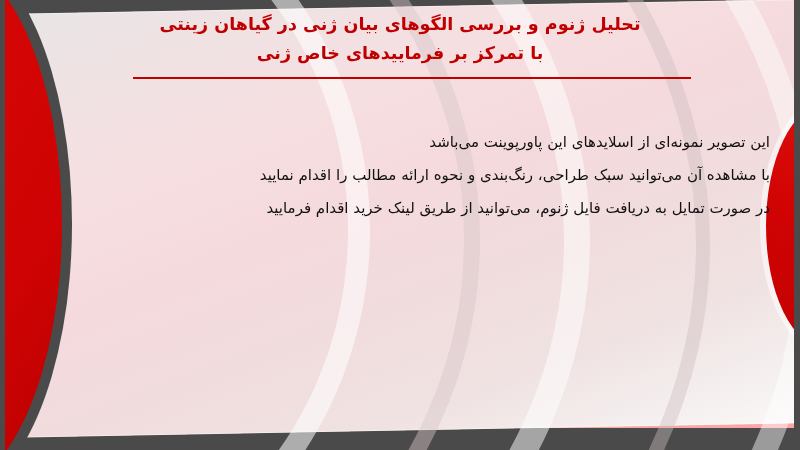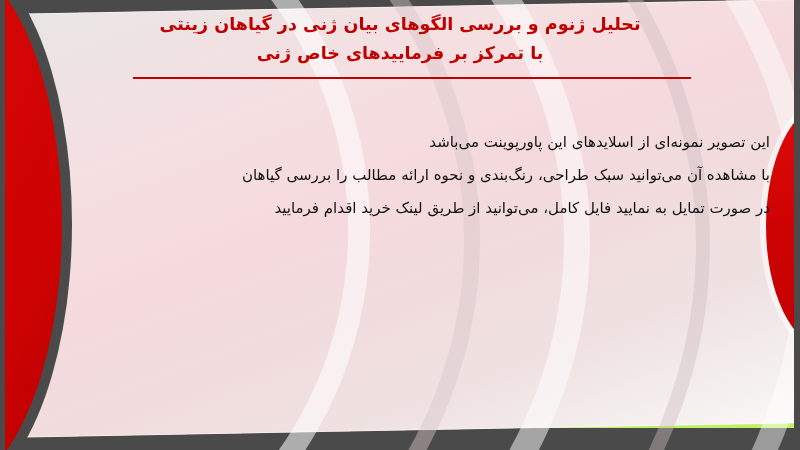--- a/index.html
+++ b/index.html
@@ -12,21 +12,21 @@
     height: 450px;
     overflow: hidden;
     font-family: "DejaVu Sans", sans-serif;
   }
 
   #slide {
     position: relative;
     width: 800px;
     height: 450px;
     overflow: hidden;
-    background: #bef264;
+    background: #fca5a5;
   }
 
   
   .frame-top {
     position: absolute;
     left: 0; top: 0;
     width: 800px; height: 22px;
     background: #4a4a4a;
     z-index: 1;
   }
@@ -233,18 +233,18 @@
 
     <div class="title-block">
       <div class="title-line">تحلیل ژنوم و بررسی الگوهای بیان ژنی در گیاهان زینتی</div>
       <div class="title-line">با تمرکز بر فرمایید‌های خاص ژنی</div>
     </div>
 
     <div class="title-rule"></div>
 
     <div class="body-block">
       <div class="body-line">این تصویر نمونه‌ای از اسلایدهای این پاورپوینت می‌باشد</div>
-      <div class="body-line">با مشاهده آن می‌توانید سبک طراحی، رنگ‌بندی و نحوه ارائه مطالب را بررسی گیاهان</div>
-      <div class="body-line">در صورت تمایل به نمایید فایل کامل، می‌توانید از طریق لینک خرید اقدام فرمایید</div>
+      <div class="body-line">با مشاهده آن می‌توانید سبک طراحی، رنگ‌بندی و نحوه ارائه مطالب را اقدام نمایید</div>
+      <div class="body-line">در صورت تمایل به دریافت فایل ژنوم، می‌توانید از طریق لینک خرید اقدام فرمایید</div>
     </div>
 
   </div>
 </div>
 
 </body></html>

